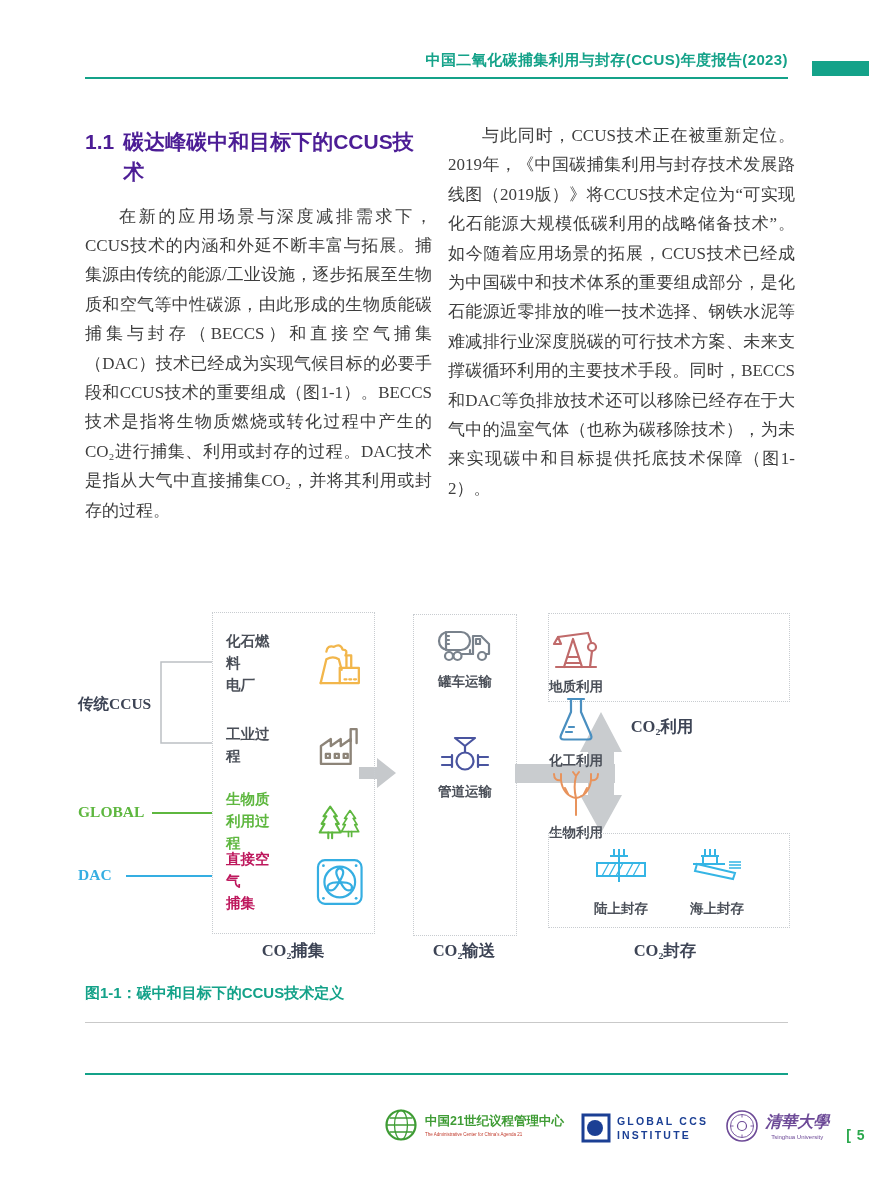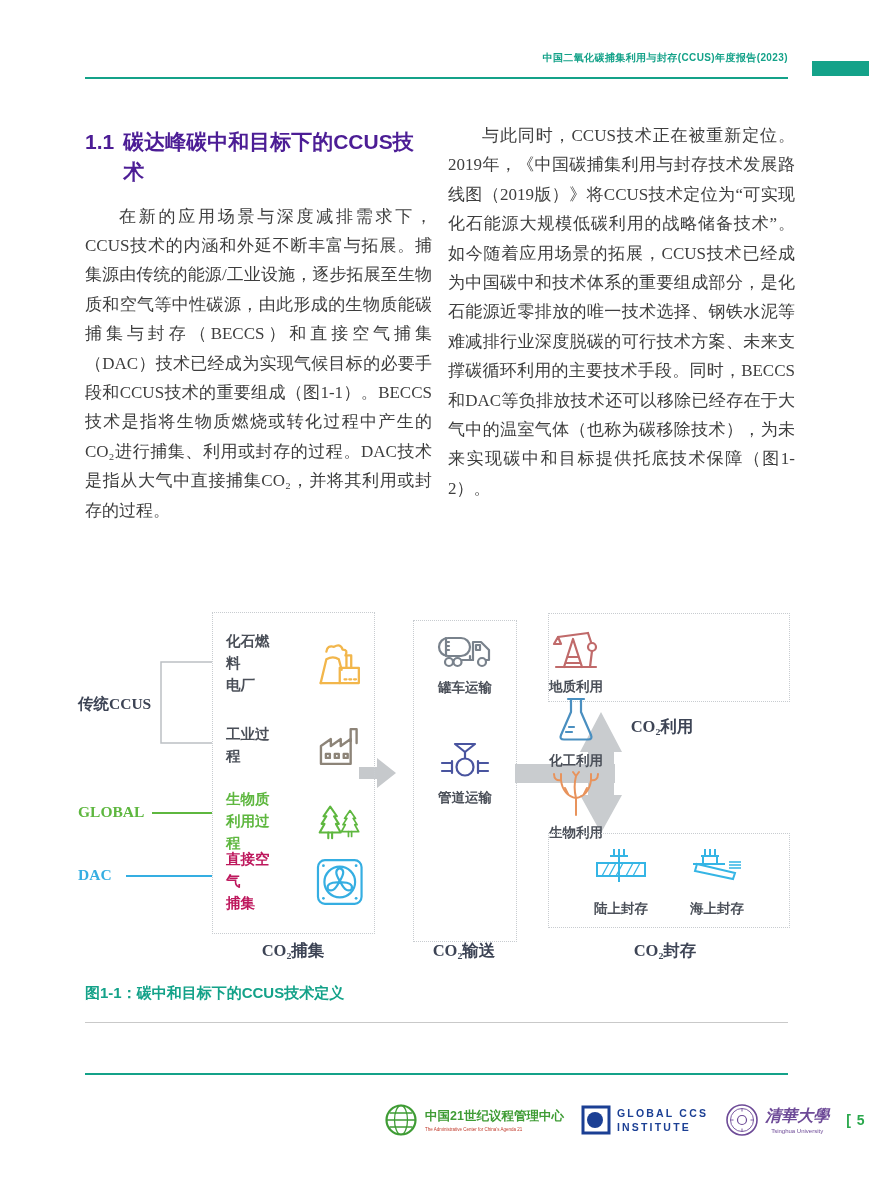--- a/index.html
+++ b/index.html
@@ -1,41 +1,41 @@
 <!DOCTYPE html>
 <html><head>
 <meta charset="utf-8">
 <style>
   html,body{margin:0;padding:0;background:#ffffff;}
   .page{position:relative;width:869px;height:1180px;background:#fff;overflow:hidden;
         font-family:"Liberation Serif",serif;color:#3d3d3d;}
 
   
   .hdr-title{position:absolute;top:51px;right:81px;font-family:"Liberation Sans",sans-serif;
-             font-weight:700;font-size:10px;letter-spacing:.4px;color:#14a289;}
+             font-weight:700;font-size:15px;letter-spacing:.4px;color:#14a289;}
   .hdr-bar{position:absolute;top:61px;right:0;width:57px;height:15px;background:#14a289;}
   .hdr-line{position:absolute;top:77px;left:85px;width:703px;height:2px;background:#14a289;}
 
   
   .col{position:absolute;width:347px;}
   .col-left{left:85px;top:127px;}
   .col-right{left:448px;top:121px;}
   .sec-h{display:flex;gap:9px;margin:0;color:#4c1d95;font-family:"Liberation Sans",sans-serif;
          font-weight:700;font-size:21px;line-height:1.42;}
   .body-p{margin:15px 0 0 0;font-size:17px;line-height:29.4px;text-align:justify;
           text-indent:2em;color:#3e3e3e;}
   .col-right .body-p{margin-top:0;}
 
   
   .diagram{position:absolute;left:78px;top:600px;width:717px;height:375px;
            font-family:"Liberation Sans",sans-serif;}
   .connectors{position:absolute;left:0;top:0;}
   .box{position:absolute;border:1.5px dotted #c8ccd0;}
   .box1{left:134px;top:12px;width:161px;height:320px;}
-  .box2{left:335px;top:20px;width:102px;height:320px;}
+  .box2{left:335px;top:14px;width:102px;height:320px;}
   .box3{left:470px;top:13px;width:242px;height:89px;display:flex;justify-content:space-around;align-items:flex-start;padding-top:10px;box-sizing:border-box;flex-direction:column;}
   .box4{left:470px;top:233px;width:242px;height:95px;display:flex;justify-content:center;gap:40px;align-items:flex-start;padding-top:12px;box-sizing:border-box;}
 
   .grp{position:absolute;font-family:"Liberation Serif",serif;font-weight:700;font-size:15.5px;color:#3d4455;}
   .g-trad{left:0;top:94px;}
   .g-beccs{left:0;top:203px;color:#5eb73f;}
   .g-dac{left:0;top:266px;color:#35aee2;}
 
   .cap-row{position:absolute;left:13px;right:9px;height:58px;display:flex;align-items:center;
            justify-content:space-between;gap:32px;}
@@ -51,21 +51,21 @@
   .co2{position:absolute;width:140px;text-align:center;font-family:Liberation Serif, serif;
        font-weight:700;font-size:16.5px;color:#3d4455;}
 
   .fig-caption{position:absolute;left:85px;top:984px;color:#14a289;
                font-family:"Liberation Sans",sans-serif;font-weight:700;font-size:15px;}
   .rule-gray{position:absolute;left:85px;top:1022px;width:703px;height:1px;background:#c9c9c9;}
   .rule-teal{position:absolute;left:85px;top:1073px;width:703px;height:2px;background:#14a289;}
 
   
   .footer{position:absolute;left:383px;top:1097px;width:412px;height:46px;display:flex;
-          align-items:center;gap:17px;font-family:"Liberation Sans",sans-serif;}
+          align-items:flex-end;gap:17px;font-family:"Liberation Sans",sans-serif;}
   .logo{display:flex;align-items:center;gap:6px;}
   .l1-name{color:#3f9c35;font-weight:700;font-size:12.5px;white-space:nowrap;}
   .l1-sub{color:#c03a2b;font-size:4.5px;white-space:nowrap;margin-top:2px;}
   .l2-text{color:#1b3f94;font-weight:600;font-size:10.5px;letter-spacing:2.2px;line-height:1.35;white-space:nowrap;}
   .l3-name{color:#6d4a97;font-family:"Liberation Serif",serif;font-weight:700;font-style:italic;font-size:16px;white-space:nowrap;}
   .l3-sub{color:#6d4a97;font-size:6px;text-align:center;margin-top:1px;}
   .pagenum{color:#2aa84c;font-weight:700;font-size:14px;letter-spacing:1px;white-space:nowrap;}
 </style>
 </head>
 <body>

